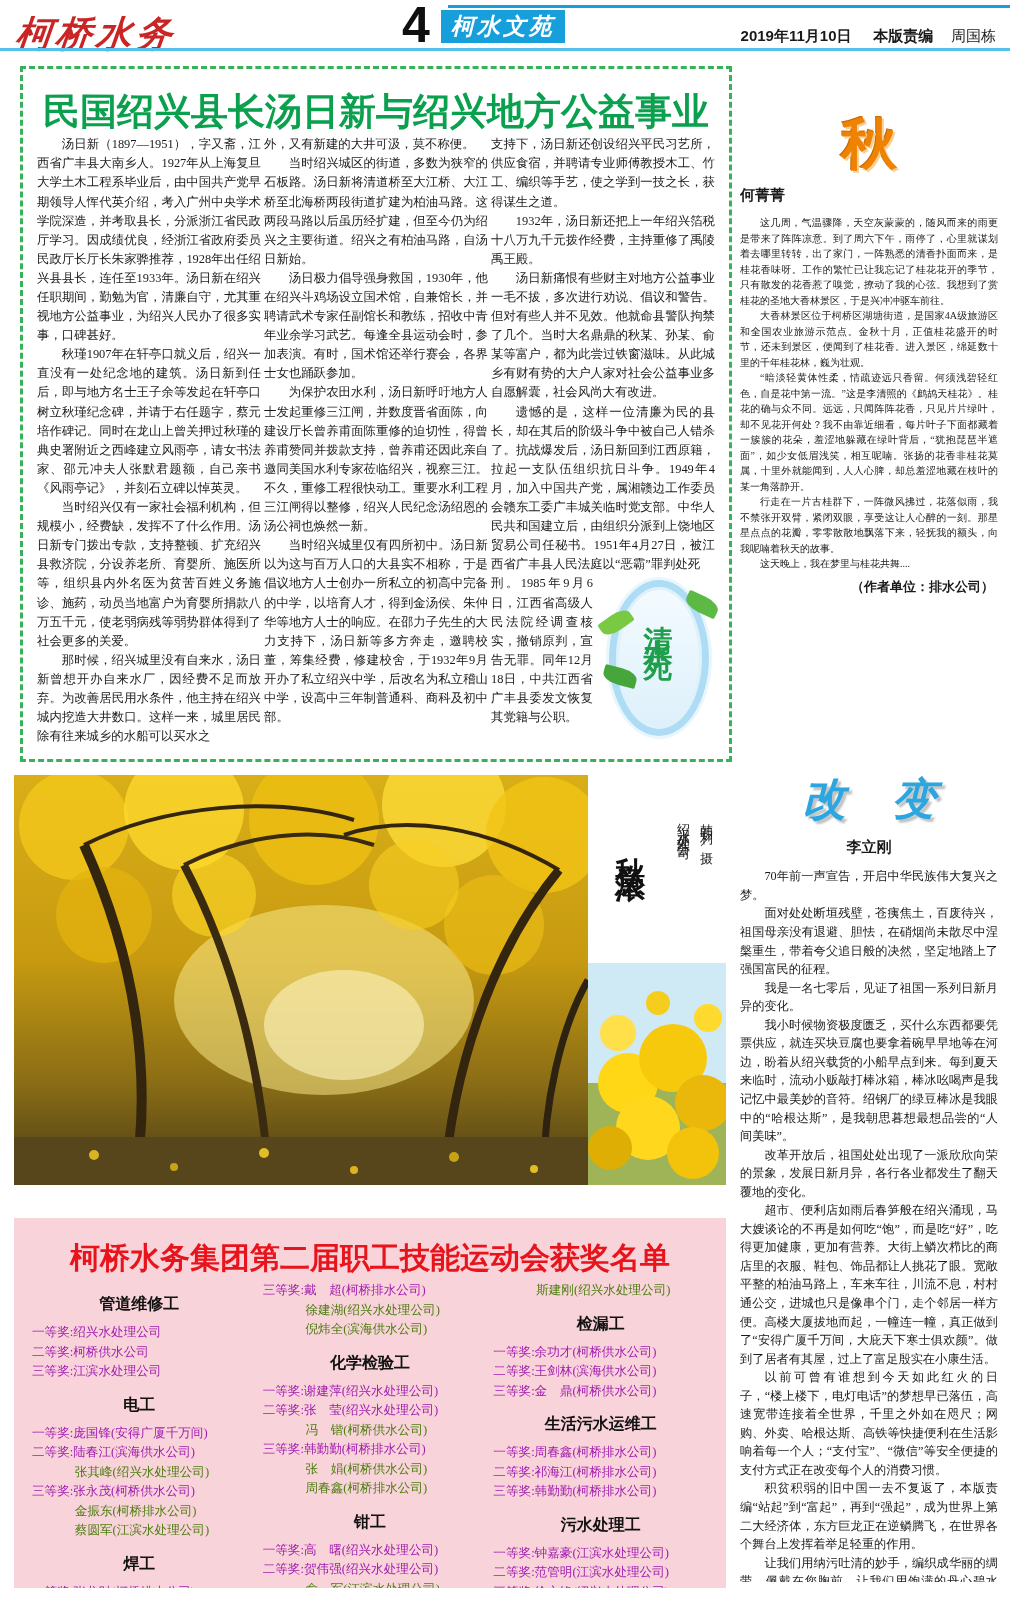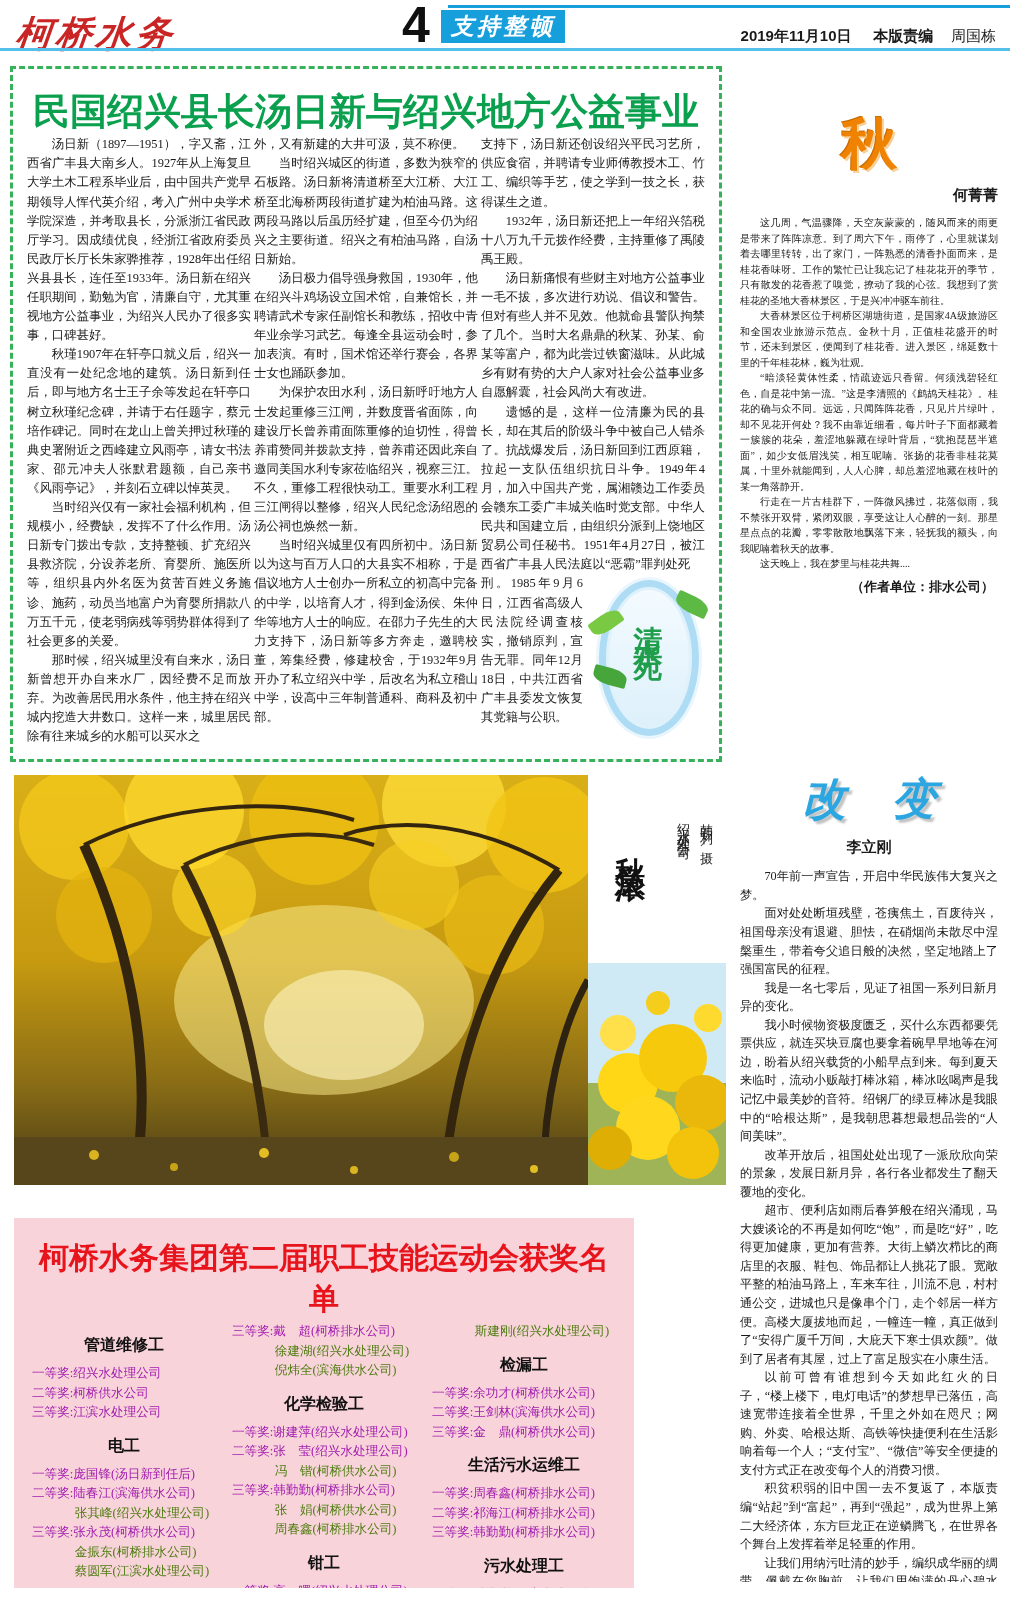--- a/index.html
+++ b/index.html
@@ -13,21 +13,21 @@
   .topline{position:absolute;left:448px;right:0;top:5px;height:3px;background:#169fdb;}
   .section-box{position:absolute;left:441px;top:10px;width:124px;height:33px;background:#169fdb;
     color:#fff;display:flex;align-items:center;justify-content:center;
     font-style:italic;font-weight:bold;font-size:23px;letter-spacing:3px;font-family:"Liberation Serif",serif;}
   .dateline{position:absolute;right:14px;top:27px;font-size:15px;white-space:nowrap;}
   .dateline .d1,.dateline .d2{font-weight:bold;font-family:"Liberation Sans",sans-serif;}
   .dateline .d2{margin-left:18px;}
   .dateline .d3{margin-left:14px;font-family:"Liberation Serif",serif;}
   .headrule{position:absolute;left:0;right:0;top:48px;height:3px;background:#55c0ea;}
   
-  .main-box{position:absolute;left:10px;top:66px;width:712px;height:696px;box-sizing:border-box;
+  .main-box{position:absolute;left:20px;top:66px;width:712px;height:696px;box-sizing:border-box;
     border:3px dashed #38b25a;padding:4px 14px;overflow:hidden;background:#fff;}
   .m-title{margin:16px 0 0;text-align:center;color:#0aa04e;
     font-family:"Liberation Sans",sans-serif;font-weight:bold;font-size:37px;line-height:1.25;}
   .m-author{text-align:center;font-size:13px;font-weight:bold;margin:12px 0 12px;}
   .cols{display:flex;gap:3px;}
   .col{flex:1;min-width:0;font-size:12.4px;line-height:1.54;text-align:justify;}
   .col p{margin:0;text-indent:2em;}
   .col p.noindent{text-indent:0;}
   
   .qsy-badge{float:right;width:114px;height:170px;position:relative;margin:2px 0 0 8px;}
@@ -39,34 +39,34 @@
   .l2{left:2px;top:92px;transform:rotate(15deg);background:#46a63c;}
   .l3{right:-4px;top:20px;transform:rotate(25deg);}
   .qsy-text{position:absolute;top:26px;left:50%;transform:translateX(-50%);
     writing-mode:vertical-rl;font-size:29px;line-height:1;letter-spacing:13px;
     color:#1f9e4c;font-weight:bold;font-family:"Liberation Serif",serif;}
   
   .autumn{position:absolute;left:740px;top:116px;width:258px;height:652px;overflow:hidden;}
   .a-title{text-align:center;font-size:56px;line-height:1;font-weight:bold;color:#ef8200;
     font-family:"Liberation Serif",serif;
     text-shadow:2px 2px 0 #f8cf96,-1px -1px 0 #c96c00;}
-  .a-author{text-align:right;font-weight:bold;font-size:15px;margin:14px 0 10px;}
+  .a-author{text-align:left;font-weight:bold;font-size:15px;margin:14px 0 10px;}
   .body-paras p{margin:0;text-indent:2em;font-size:10px;line-height:1.55;text-align:justify;}
   .attribution{text-align:right;font-weight:bold;font-size:13px;margin-top:6px;padding-right:4px;}
   
   .photo{position:absolute;left:14px;top:775px;width:712px;height:410px;}
   .photo-left{position:absolute;left:0;top:0;width:574px;height:410px;}
   .photo-caption{position:absolute;left:574px;top:0;width:138px;height:188px;background:#fff;
     box-sizing:border-box;writing-mode:vertical-rl;padding:10px 6px 0 0;}
   .v-credit{font-size:13px;line-height:1.3;letter-spacing:4px;margin-top:28px;margin-right:6px;}
   .v-title{font-family:"Liberation Sans",sans-serif;font-weight:bold;font-size:30px;
     letter-spacing:8px;margin-top:48px;margin-right:24px;color:#111;}
   .photo-right{position:absolute;left:574px;top:188px;width:138px;height:222px;}
   
-  .awards{position:absolute;left:14px;top:1218px;width:620px;height:370px;background:#f8d3da;
+  .awards{position:absolute;left:14px;top:1218px;width:712px;height:370px;background:#f8d3da;
     box-sizing:border-box;padding:4px 18px;overflow:hidden;}
   .aw-title{text-align:center;color:#e8141c;font-family:"Liberation Sans",sans-serif;
     font-weight:bold;font-size:30px;margin:16px 0 2px;}
   .aw-cols{display:flex;gap:16px;}
   .aw-col{flex:1;min-width:0;}
   .aw-col .ah{text-align:center;font-family:"Liberation Sans",sans-serif;font-weight:bold;
     font-size:16px;color:#111;margin:13px 0 8px;}
   .aw-col .al{font-size:12.6px;line-height:1.55;color:#a21caf;}
   .aw-col .alc{font-size:12.6px;line-height:1.55;color:#4d7c0f;padding-left:3.4em;}
   
@@ -78,21 +78,21 @@
   .change .body-paras p{font-size:12.2px;line-height:1.52;}
 </style>
 </head>
 <body>
 
 <div class="page">
 
   <div class="masthead">柯桥水务</div>
   <div class="topline"></div>
   <div class="pagenum">4</div>
-  <div class="section-box">支持整顿</div>
+  <div class="section-box">柯水文苑</div>
   <div class="dateline">
     <span class="d1">2019年11月10日</span>
     <span class="d2">本版责编</span>
     <span class="d3">周国栋</span>
   </div>
   <div class="headrule"></div>
 
   <section class="main-box">
     <h1 class="m-title">民国绍兴县长汤日新与绍兴地方公益事业</h1>
     <div class="cols">
@@ -212,21 +212,21 @@
 
   <section class="awards">
     <h2 class="aw-title">柯桥水务集团第二届职工技能运动会获奖名单</h2>
     <div class="aw-cols">
       <div class="aw-col">
           <div class="ah">管道维修工</div>
           <div class="al">一等奖:绍兴水处理公司</div>
           <div class="al">二等奖:柯桥供水公司</div>
           <div class="al">三等奖:江滨水处理公司</div>
           <div class="ah">电工</div>
-          <div class="al">一等奖:庞国锋(汤日新到任后)</div>
+          <div class="al">一等奖:庞国锋(安得广厦千万间)</div>
           <div class="al">二等奖:陆春江(滨海供水公司)</div>
           <div class="alc">张其峰(绍兴水处理公司)</div>
           <div class="al">三等奖:张永茂(柯桥供水公司)</div>
           <div class="alc">金振东(柯桥排水公司)</div>
           <div class="alc">蔡圆军(江滨水处理公司)</div>
           <div class="ah">焊工</div>
           <div class="al">一等奖:张龙财(柯桥排水公司)</div>
         </div>
       <div class="aw-col">
           <div class="al">三等奖:戴　超(柯桥排水公司)</div>

